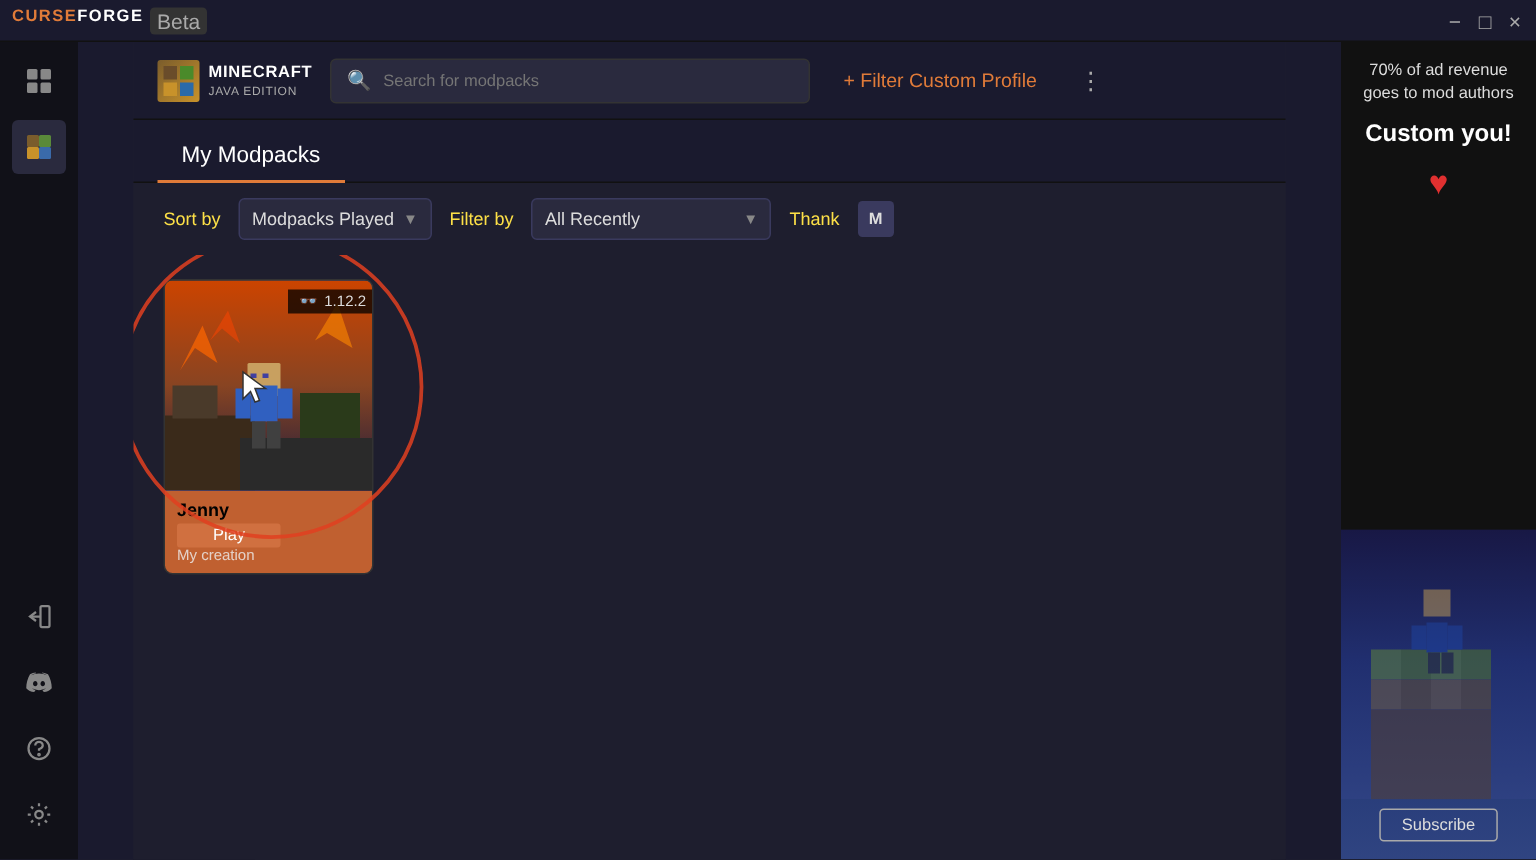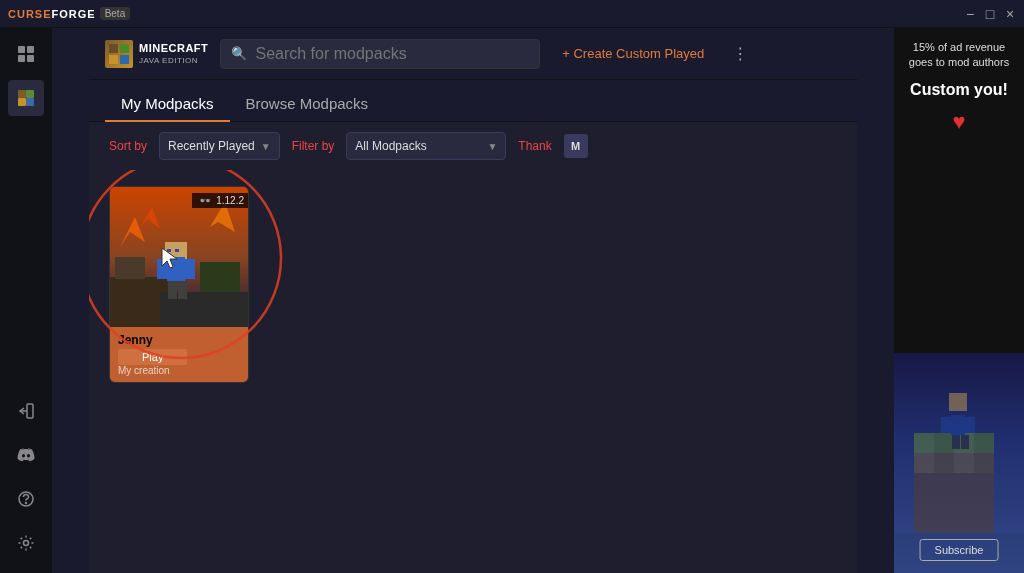--- a/index.html
+++ b/index.html
@@ -23,35 +23,34 @@
       padding: 0 8px;
       border-bottom: 1px solid #111;
     }
     #title-bar-left {
       display: flex;
       align-items: center;
       gap: 6px;
     }
     #app-logo {
       display: flex;
-      align-items: center;
       gap: 4px;
     }
     .logo-text {
       font-size: 11px;
       font-weight: bold;
       color: #e07b39;
       letter-spacing: 1px;
       text-transform: uppercase;
     }
     .logo-forge {
       color: #fff;
     }
     .beta-badge {
-      font-size: 10px;
+      font-size: 14px;
       color: #aaa;
       background: #333;
       padding: 1px 5px;
       border-radius: 3px;
     }
     #window-controls {
       display: flex;
       align-items: center;
       gap: 8px;
     }
@@ -243,21 +242,21 @@
       height: 48px;
       display: flex;
       align-items: center;
       padding: 0 20px;
       gap: 12px;
       background: #1e1e2e;
       flex-shrink: 0;
     }
     .filter-label {
       font-size: 12px;
-      color: #ef4444;
+      color: #fde047;
     }
     .filter-select {
       height: 28px;
       background: #2a2a3e;
       border: 1px solid #3a3a5e;
       border-radius: 4px;
       color: #ddd;
       font-size: 12px;
       padding: 0 8px;
       display: flex;
@@ -494,50 +493,47 @@
           </svg>
         </div>
         <div>
           <div class="mc-logo-text">MINECRAFT</div>
           <div class="mc-logo-edition">JAVA EDITION</div>
         </div>
       </div>
 
       <div id="search-bar">
         <span class="search-icon-svg">🔍</span>
-        <input type="text" style="color: rgb(170, 170, 170); font-size: 16px;" placeholder="Search for modpacks">
+        <input type="text" style="color: rgb(170, 170, 170); font-size: 11px;" placeholder="Search for modpacks">
       </div>
 
       <button id="create-profile-btn">
-        <span>+ Create Custom Played</span>
+        <span>+ Filter Custom Profile</span>
       </button>
 
       <button id="more-options-btn">
         <span>⋮</span>
       </button>
     </div>
 
     <div id="tabs-bar">
       <div class="tab-item active">
         <span>My Modpacks</span>
       </div>
-      <div class="tab-item">
-        <span>Browse Modpacks</span>
-      </div>
     </div>
 
     <div id="filters-bar">
       <span class="filter-label">Sort by</span>
       <div class="filter-select">
-        <span>Recently Played</span>
+        <span>Modpacks Played</span>
         <span class="filter-arrow">▼</span>
       </div>
       <span class="filter-label">Filter by</span>
       <div class="filter-select filter-select-wide">
-        <span>All Modpacks</span>
+        <span>All Recently</span>
         <span class="filter-arrow">▼</span>
       </div>
       <span class="filter-label">Thank</span>
       <div class="size-btn">
         <span>M</span>
       </div>
     </div>
 
     <div id="modpacks-grid">
       <div style="position:relative;width:140px;">
@@ -595,21 +591,21 @@
           </div>
         </div>
       </div>
     </div>
 
   </div>
 
   <div id="ad-panel">
     <div class="ad-bg"></div>
     <div class="ad-content">
-      <p class="ad-text">15% of ad revenue goes to mod authors</p>
+      <p class="ad-text">70% of ad revenue goes to mod authors</p>
       <p class="ad-thankyou">Custom you!</p>
       <span class="ad-heart">♥</span>
     </div>
 
     <div style="position:absolute;bottom:40px;left:0;right:0;height:180px;overflow:hidden;opacity:0.5;">
       <svg width="130" height="180" viewBox="0 0 130 180">
         <defs>
           <linearGradient id="adBg" x1="0" y1="0" x2="0" y2="1">
             <stop offset="0%" stop-color="#1a1a5e"></stop>
             <stop offset="100%" stop-color="#334488"></stop>

